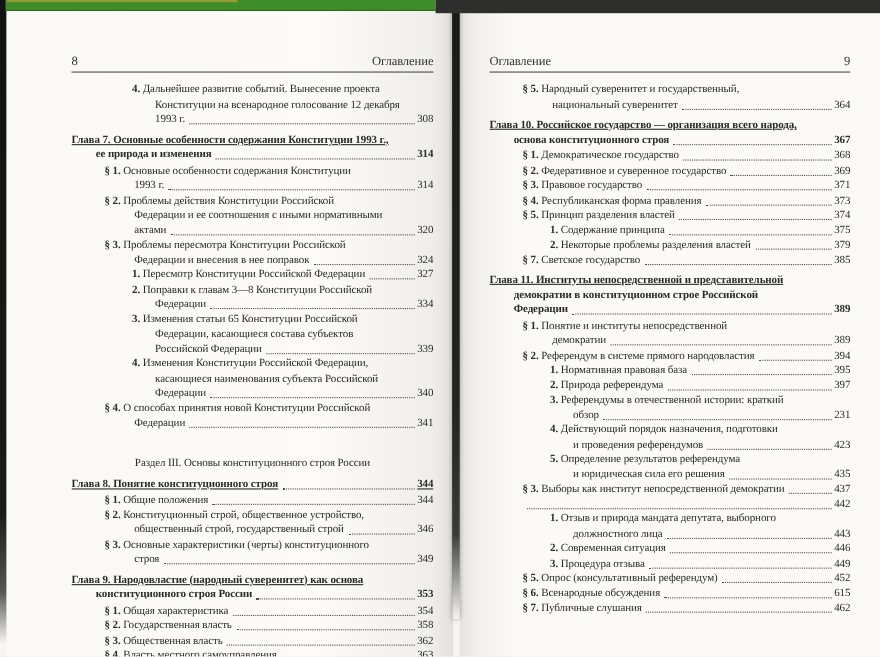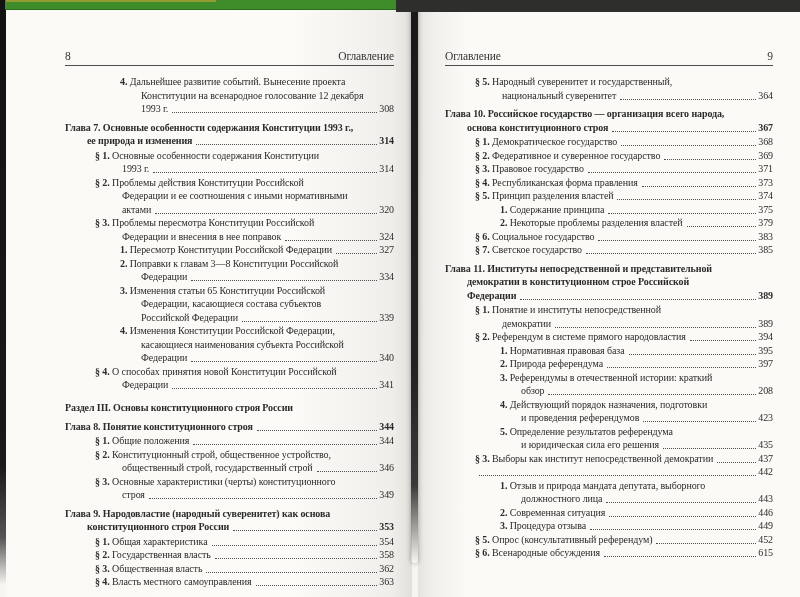--- a/index.html
+++ b/index.html
@@ -29,27 +29,27 @@
                font-size:11.5px; color:#333; }
   .pg-rule { border-bottom:1px solid #4d4d4d; margin-top:3px; }
   .toc { margin-top:9px; font-size:10px; }
   .line { display:flex; align-items:baseline; height:13.5px; line-height:13.5px; overflow:hidden; }
   .txt  { white-space:nowrap; }
   .marker { font-weight:bold; }
   .leader { flex:1 1 auto; min-width:6px; border-bottom:1px dotted #4f4f4f;
             align-self:flex-end; margin:0 2px 2.5px 4px; }
   .pageref { white-space:nowrap; }
   .entry.chapter { font-weight:bold; margin-top:5px; margin-bottom:1px; }
-  .entry.chapter .line.first { padding-left:0; }
+  .entry.chapter .line.first { padding-left:0;text-decoration:underline; }
   .entry.chapter .line.cont  { padding-left:22px; }
   .entry.para .line.first { padding-left:30px; }
   .entry.para .line.cont  { padding-left:57px; }
   .entry.sub  .line.first { padding-left:55px; }
   .entry.sub  .line.cont  { padding-left:76px; }
-  .entry.section { font-weight:bold; text-align:left; margin:9px 0 5px; }
+  .entry.section { font-weight:normal; text-align:center; margin:23px 0 5px; }
   .entry.section .line { display:block; height:14px; }
 </style>
 </head>
 <body>
 
 <div class="scan">
   <div class="edge-left"></div>
 
   <div class="page page-left">
     <div class="pg-header">
@@ -316,27 +316,20 @@
         </div>
         <div class="entry sub">
           <div class="line first">
             <span class="txt"><span class="marker">2. </span>Некоторые проблемы разделения властей</span>
             <span class="leader"></span>
             <span class="pageref">379</span>
           </div>
         </div>
         <div class="entry para">
           <div class="line first">
-            <span class="txt"><span class="marker">§ 6. </span>Социальное государство</span>
-            <span class="leader"></span>
-            <span class="pageref">383</span>
-          </div>
-        </div>
-        <div class="entry para">
-          <div class="line first">
             <span class="txt"><span class="marker">§ 7. </span>Светское государство</span>
             <span class="leader"></span>
             <span class="pageref">385</span>
           </div>
         </div>
         <div class="entry chapter">
           <div class="line first">
             <span class="txt"><span class="marker">Глава 11. </span>Институты непосредственной и представительной</span>
           </div>
           <div class="line cont">
@@ -379,21 +372,21 @@
             <span class="pageref">397</span>
           </div>
         </div>
         <div class="entry sub">
           <div class="line first">
             <span class="txt"><span class="marker">3. </span>Референдумы в отечественной истории: краткий</span>
           </div>
           <div class="line cont">
             <span class="txt">обзор</span>
             <span class="leader"></span>
-            <span class="pageref">208</span>
+            <span class="pageref">231</span>
           </div>
         </div>
         <div class="entry sub">
           <div class="line first">
             <span class="txt"><span class="marker">4. </span>Действующий порядок назначения, подготовки</span>
           </div>
           <div class="line cont">
             <span class="txt">и проведения референдумов</span>
             <span class="leader"></span>
             <span class="pageref">423</span>
@@ -451,20 +444,27 @@
             <span class="txt"><span class="marker">§ 5. </span>Опрос (консультативный референдум)</span>
             <span class="leader"></span>
             <span class="pageref">452</span>
           </div>
         </div>
         <div class="entry para">
           <div class="line first">
             <span class="txt"><span class="marker">§ 6. </span>Всенародные обсуждения</span>
             <span class="leader"></span>
             <span class="pageref">615</span>
+          </div>
+        </div>
+        <div class="entry para">
+          <div class="line first">
+            <span class="txt"><span class="marker">§ 7. </span>Публичные слушания</span>
+            <span class="leader"></span>
+            <span class="pageref">462</span>
           </div>
         </div>
       </div>
   </div>
 
   <div class="spine"></div>
   <div class="edge-top-green"></div>
   <div class="edge-top-yellow"></div>
   <div class="edge-top-dark"></div>
 </div>

